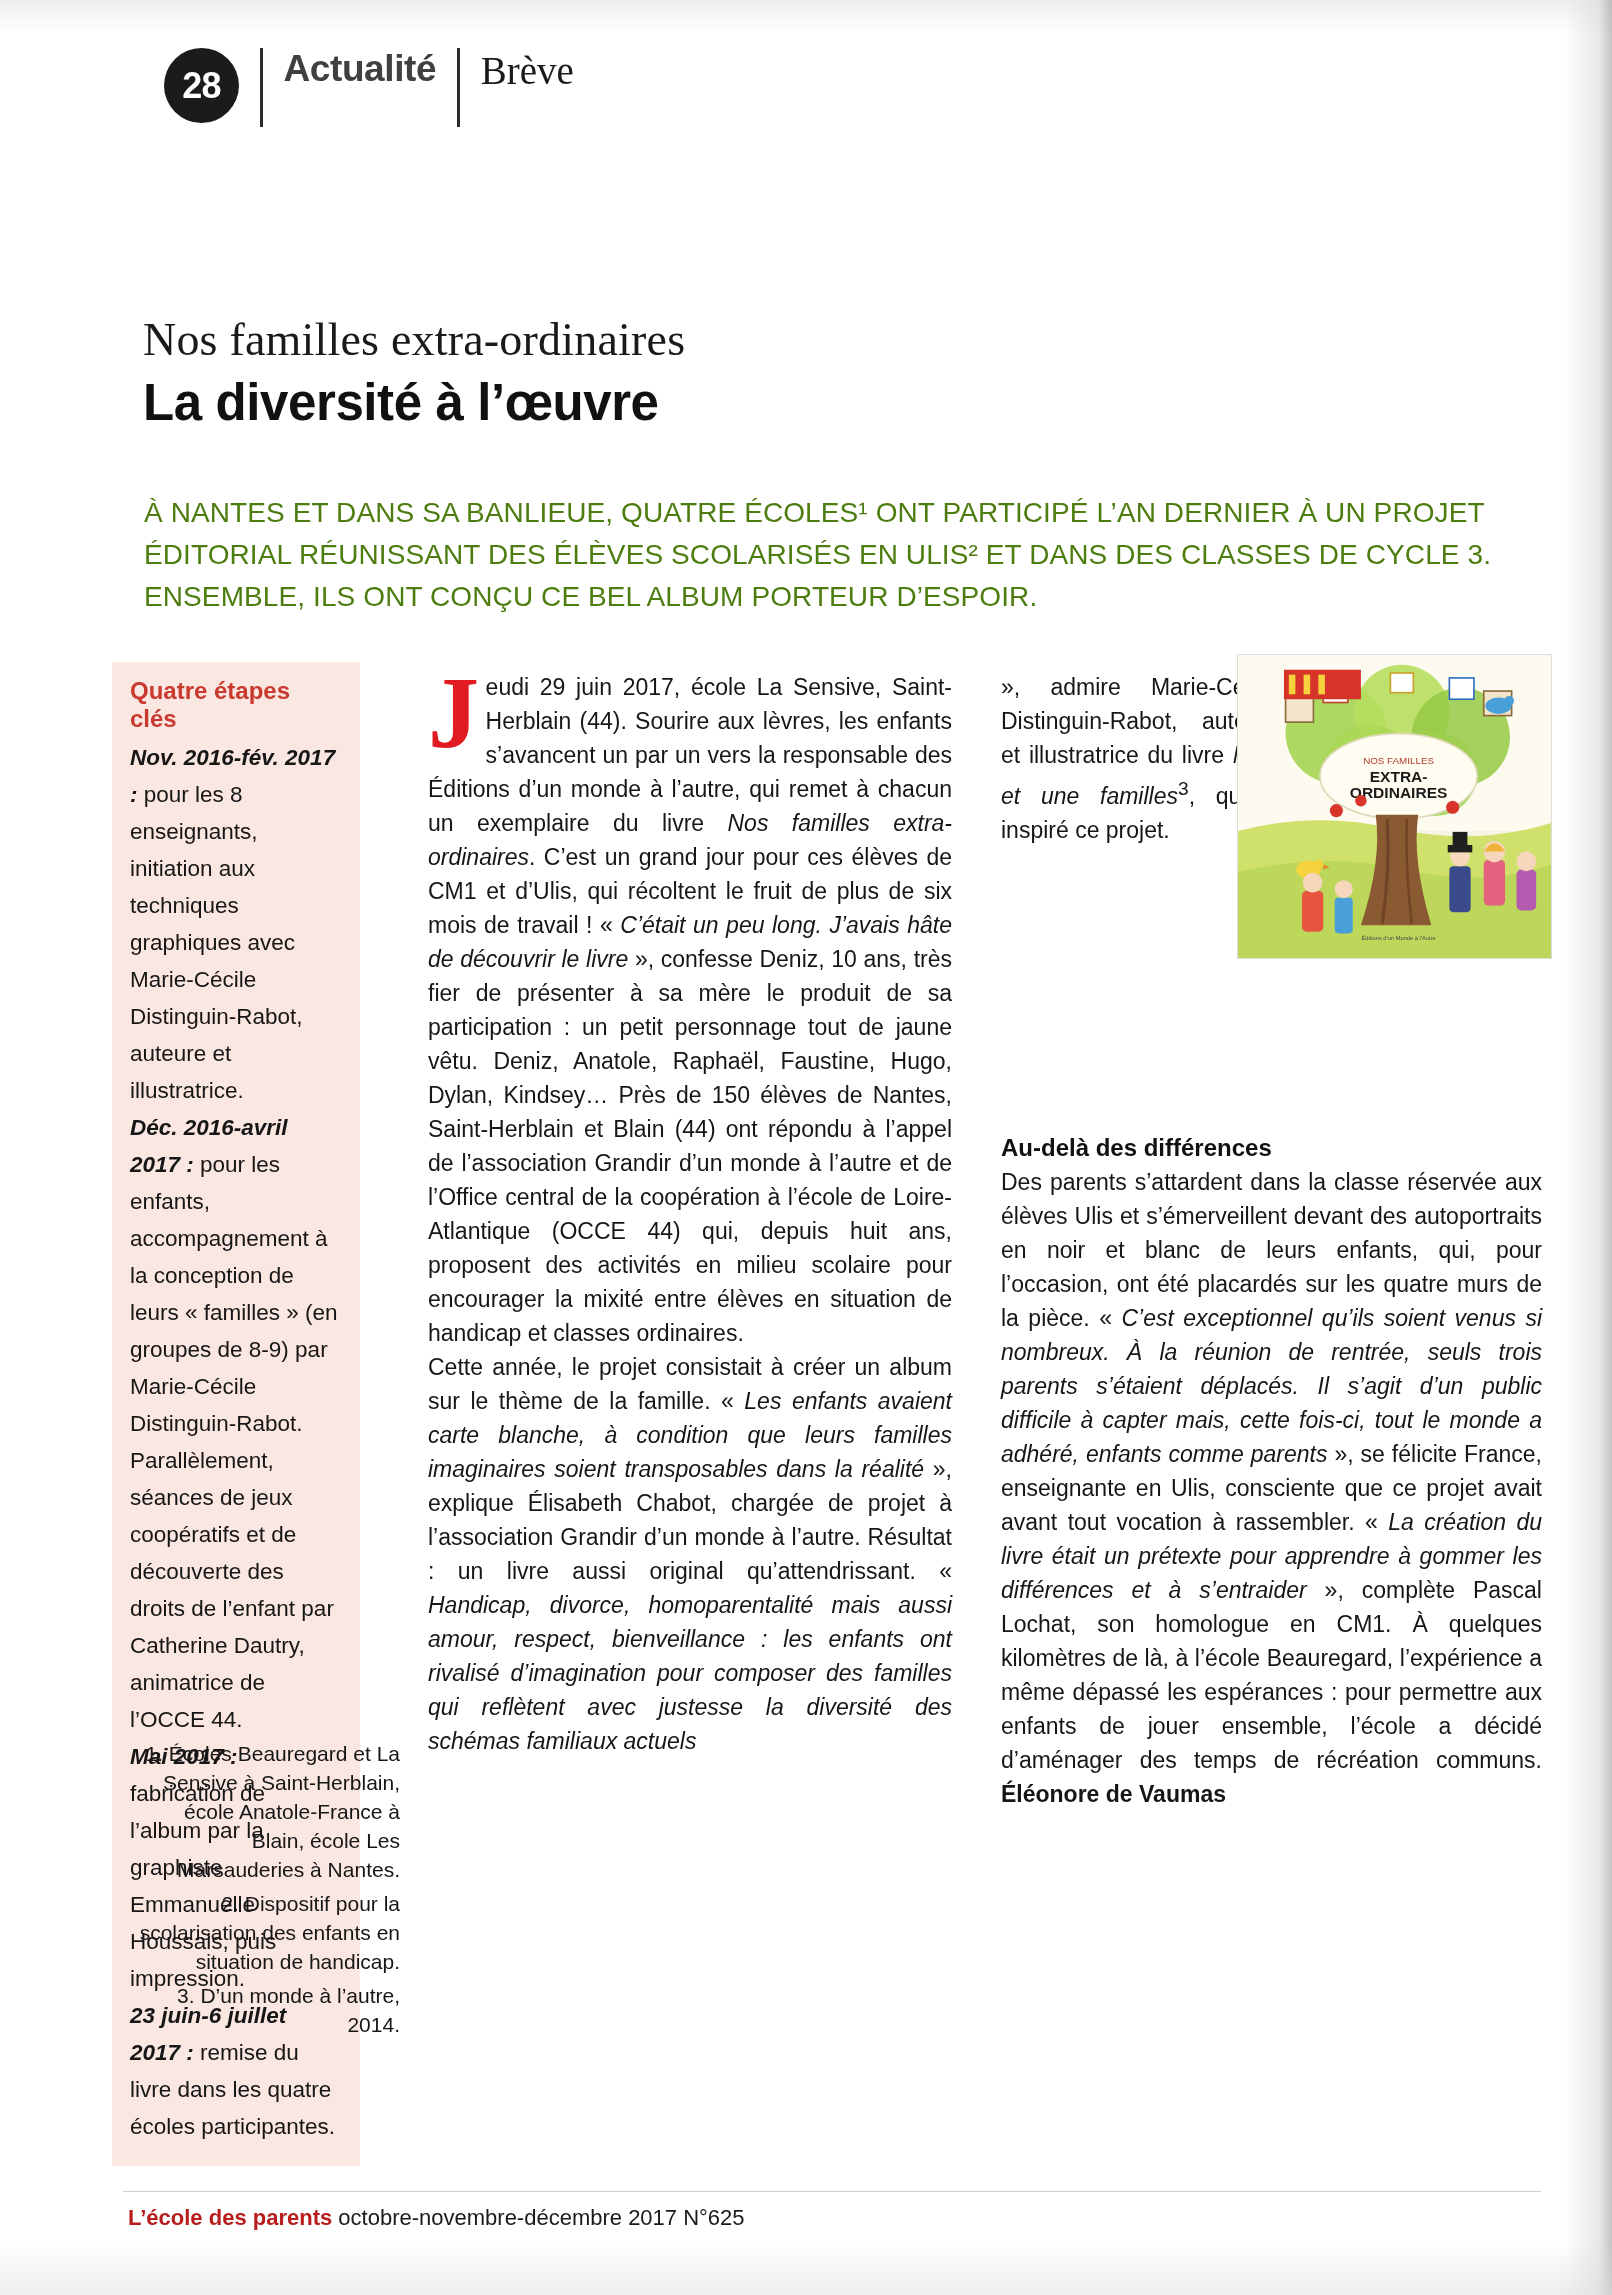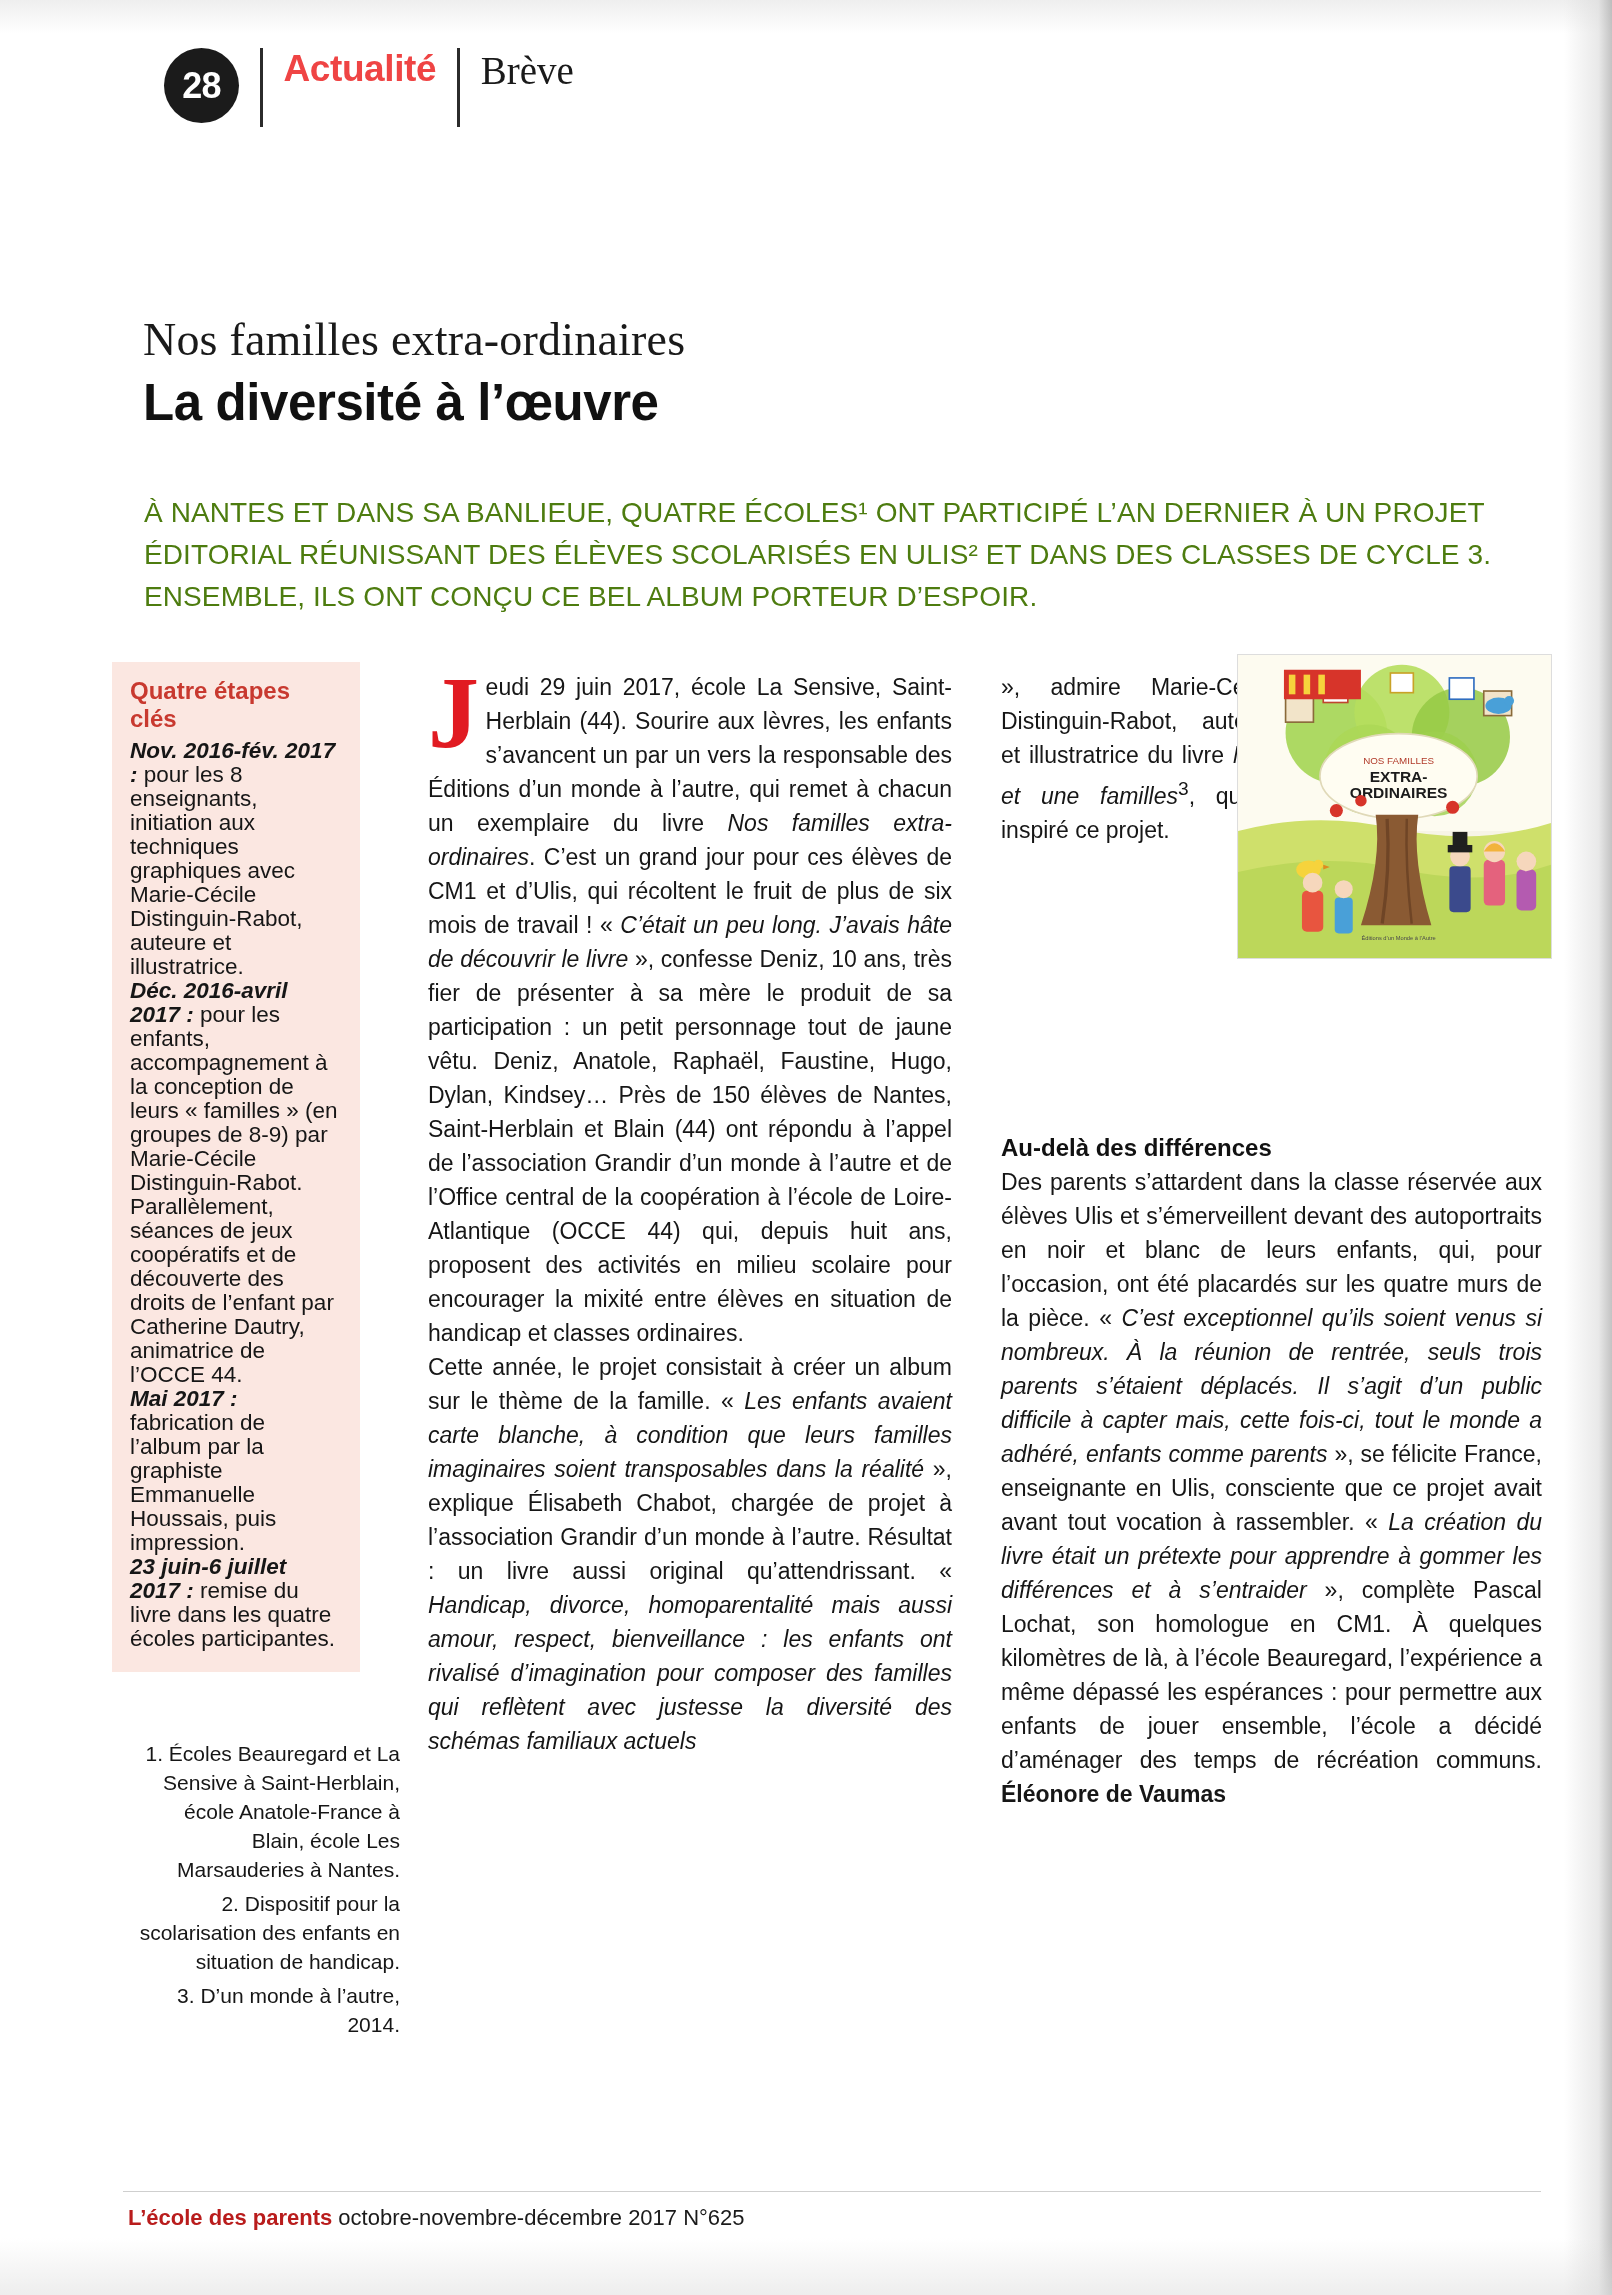--- a/index.html
+++ b/index.html
@@ -67,21 +67,21 @@
     font-family: "Liberation Sans", sans-serif;
   }
   .hdr-rule {
     width: 2.5px;
     height: 79px;
     background: #2b2b2b;
     margin-left: 21px;
     margin-right: 21px;
   }
   .hdr-rubric {
-    color: #ef4444;
+    color: #404040;
     font-size: 37px;
     font-weight: bold;
     letter-spacing: -0.4px;
     font-family: "Liberation Sans", sans-serif;
   }
   .hdr-sub {
     color: #1a1a1a;
     font-size: 39px;
     font-family: "Liberation Serif", serif;
     font-weight: 400;
@@ -144,21 +144,21 @@
   .sidebar h3 {
     margin: 0 0 6.6px 0;
     font-size: 24px;
     font-weight: bold;
     color: #c8392f;
     font-family: "Liberation Sans", sans-serif;
   }
   .sidebar p {
     margin: 0;
     font-size: 22.5px;
-    line-height: 24px;
+    line-height: 37px;
     color: #161616;
     text-align: left;
   }
   .sidebar em { font-style: italic; font-weight: bold; }
 
   .footnotes {
     position: absolute;
     left: 138px;
     top: 1739px;
     width: 262px;

